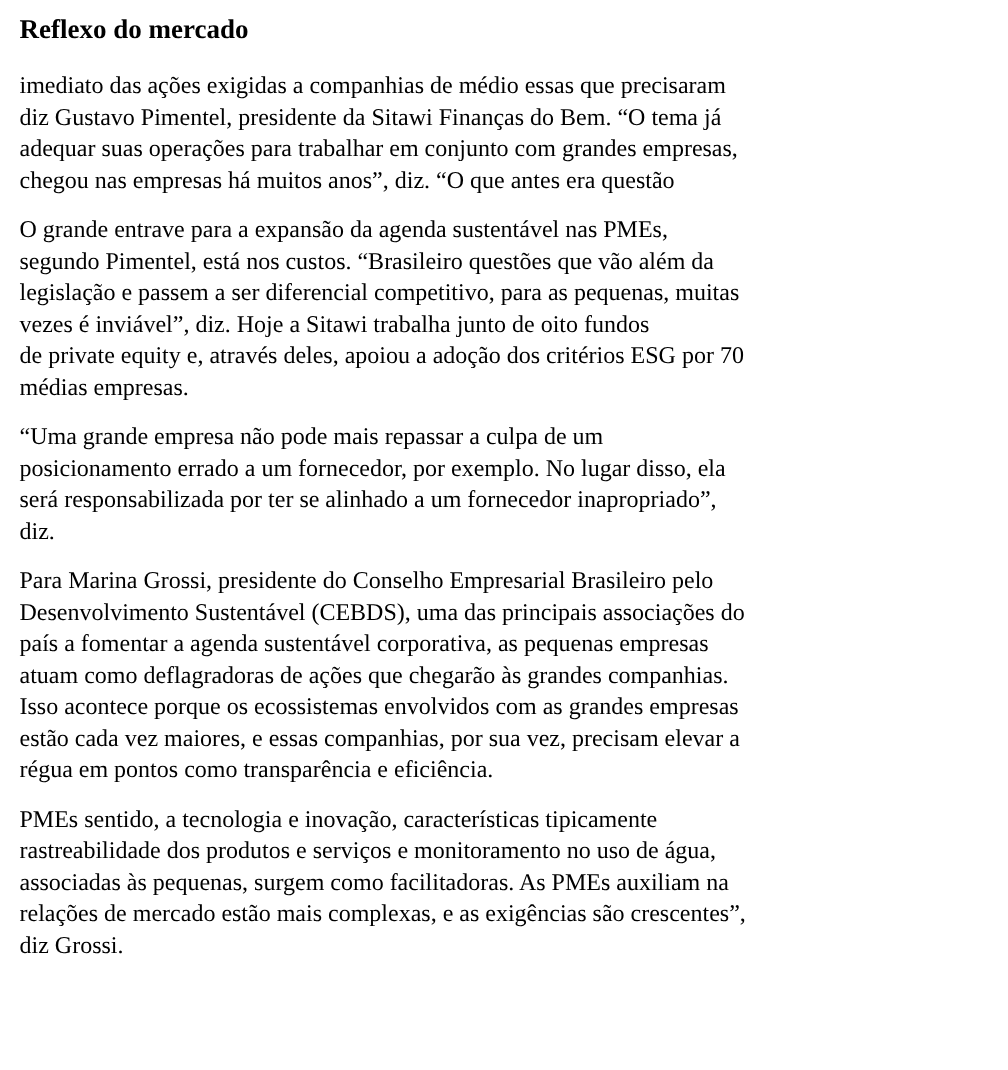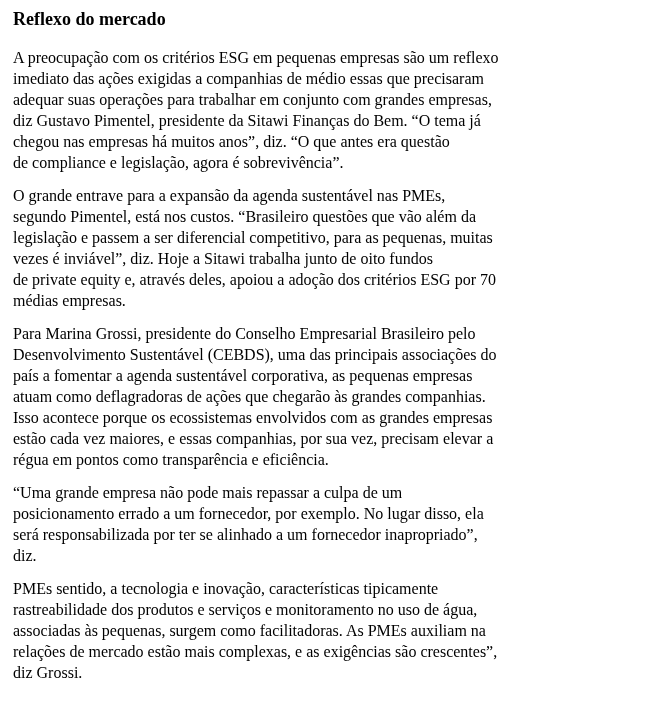--- a/index.html
+++ b/index.html
@@ -39,55 +39,53 @@
   }
 </style>
 </head>
 <body>
 
 <div class="page">
 
   <h1 class="title">Reflexo do mercado</h1>
 
   <p class="para">
-    <span class="ln">A preocupação com os critérios ESG em pequenas empresas são um reflexo</span>
     <span class="ln">imediato das ações exigidas a companhias de médio essas que precisaram</span>
+    <span class="ln">diz Gustavo Pimentel, presidente da Sitawi Finanças do Bem. “O tema já</span>
     <span class="ln">adequar suas operações para trabalhar em conjunto com grandes empresas,</span>
-    <span class="ln">diz Gustavo Pimentel, presidente da Sitawi Finanças do Bem. “O tema já</span>
     <span class="ln">chegou nas empresas há muitos anos”, diz. “O que antes era questão</span>
-    <span class="ln">de compliance e legislação, agora é sobrevivência”.</span>
   </p>
 
   <p class="para">
     <span class="ln">O grande entrave para a expansão da agenda sustentável nas PMEs,</span>
     <span class="ln">segundo Pimentel, está nos custos. “Brasileiro questões que vão além da</span>
     <span class="ln">legislação e passem a ser diferencial competitivo, para as pequenas, muitas</span>
     <span class="ln">vezes é inviável”, diz. Hoje a Sitawi trabalha junto de oito fundos</span>
     <span class="ln">de private equity e, através deles, apoiou a adoção dos critérios ESG por 70</span>
     <span class="ln">médias empresas.</span>
+  </p>
+
+  <p class="para">
+    <span class="ln">“Uma grande empresa não pode mais repassar a culpa de um</span>
+    <span class="ln">posicionamento errado a um fornecedor, por exemplo. No lugar disso, ela</span>
+    <span class="ln">será responsabilizada por ter se alinhado a um fornecedor inapropriado”,</span>
+    <span class="ln">diz.</span>
   </p>
 
   <p class="para">
     <span class="ln">Para Marina Grossi, presidente do Conselho Empresarial Brasileiro pelo</span>
     <span class="ln">Desenvolvimento Sustentável (CEBDS), uma das principais associações do</span>
     <span class="ln">país a fomentar a agenda sustentável corporativa, as pequenas empresas</span>
     <span class="ln">atuam como deflagradoras de ações que chegarão às grandes companhias.</span>
     <span class="ln">Isso acontece porque os ecossistemas envolvidos com as grandes empresas</span>
     <span class="ln">estão cada vez maiores, e essas companhias, por sua vez, precisam elevar a</span>
     <span class="ln">régua em pontos como transparência e eficiência.</span>
   </p>
 
   <p class="para">
-    <span class="ln">“Uma grande empresa não pode mais repassar a culpa de um</span>
-    <span class="ln">posicionamento errado a um fornecedor, por exemplo. No lugar disso, ela</span>
-    <span class="ln">será responsabilizada por ter se alinhado a um fornecedor inapropriado”,</span>
-    <span class="ln">diz.</span>
-  </p>
-
-  <p class="para">
     <span class="ln">PMEs sentido, a tecnologia e inovação, características tipicamente</span>
     <span class="ln">rastreabilidade dos produtos e serviços e monitoramento no uso de água,</span>
     <span class="ln">associadas às pequenas, surgem como facilitadoras. As PMEs auxiliam na</span>
     <span class="ln">relações de mercado estão mais complexas, e as exigências são crescentes”,</span>
     <span class="ln">diz Grossi.</span>
   </p>
 
 </div>
 
 </body></html>

